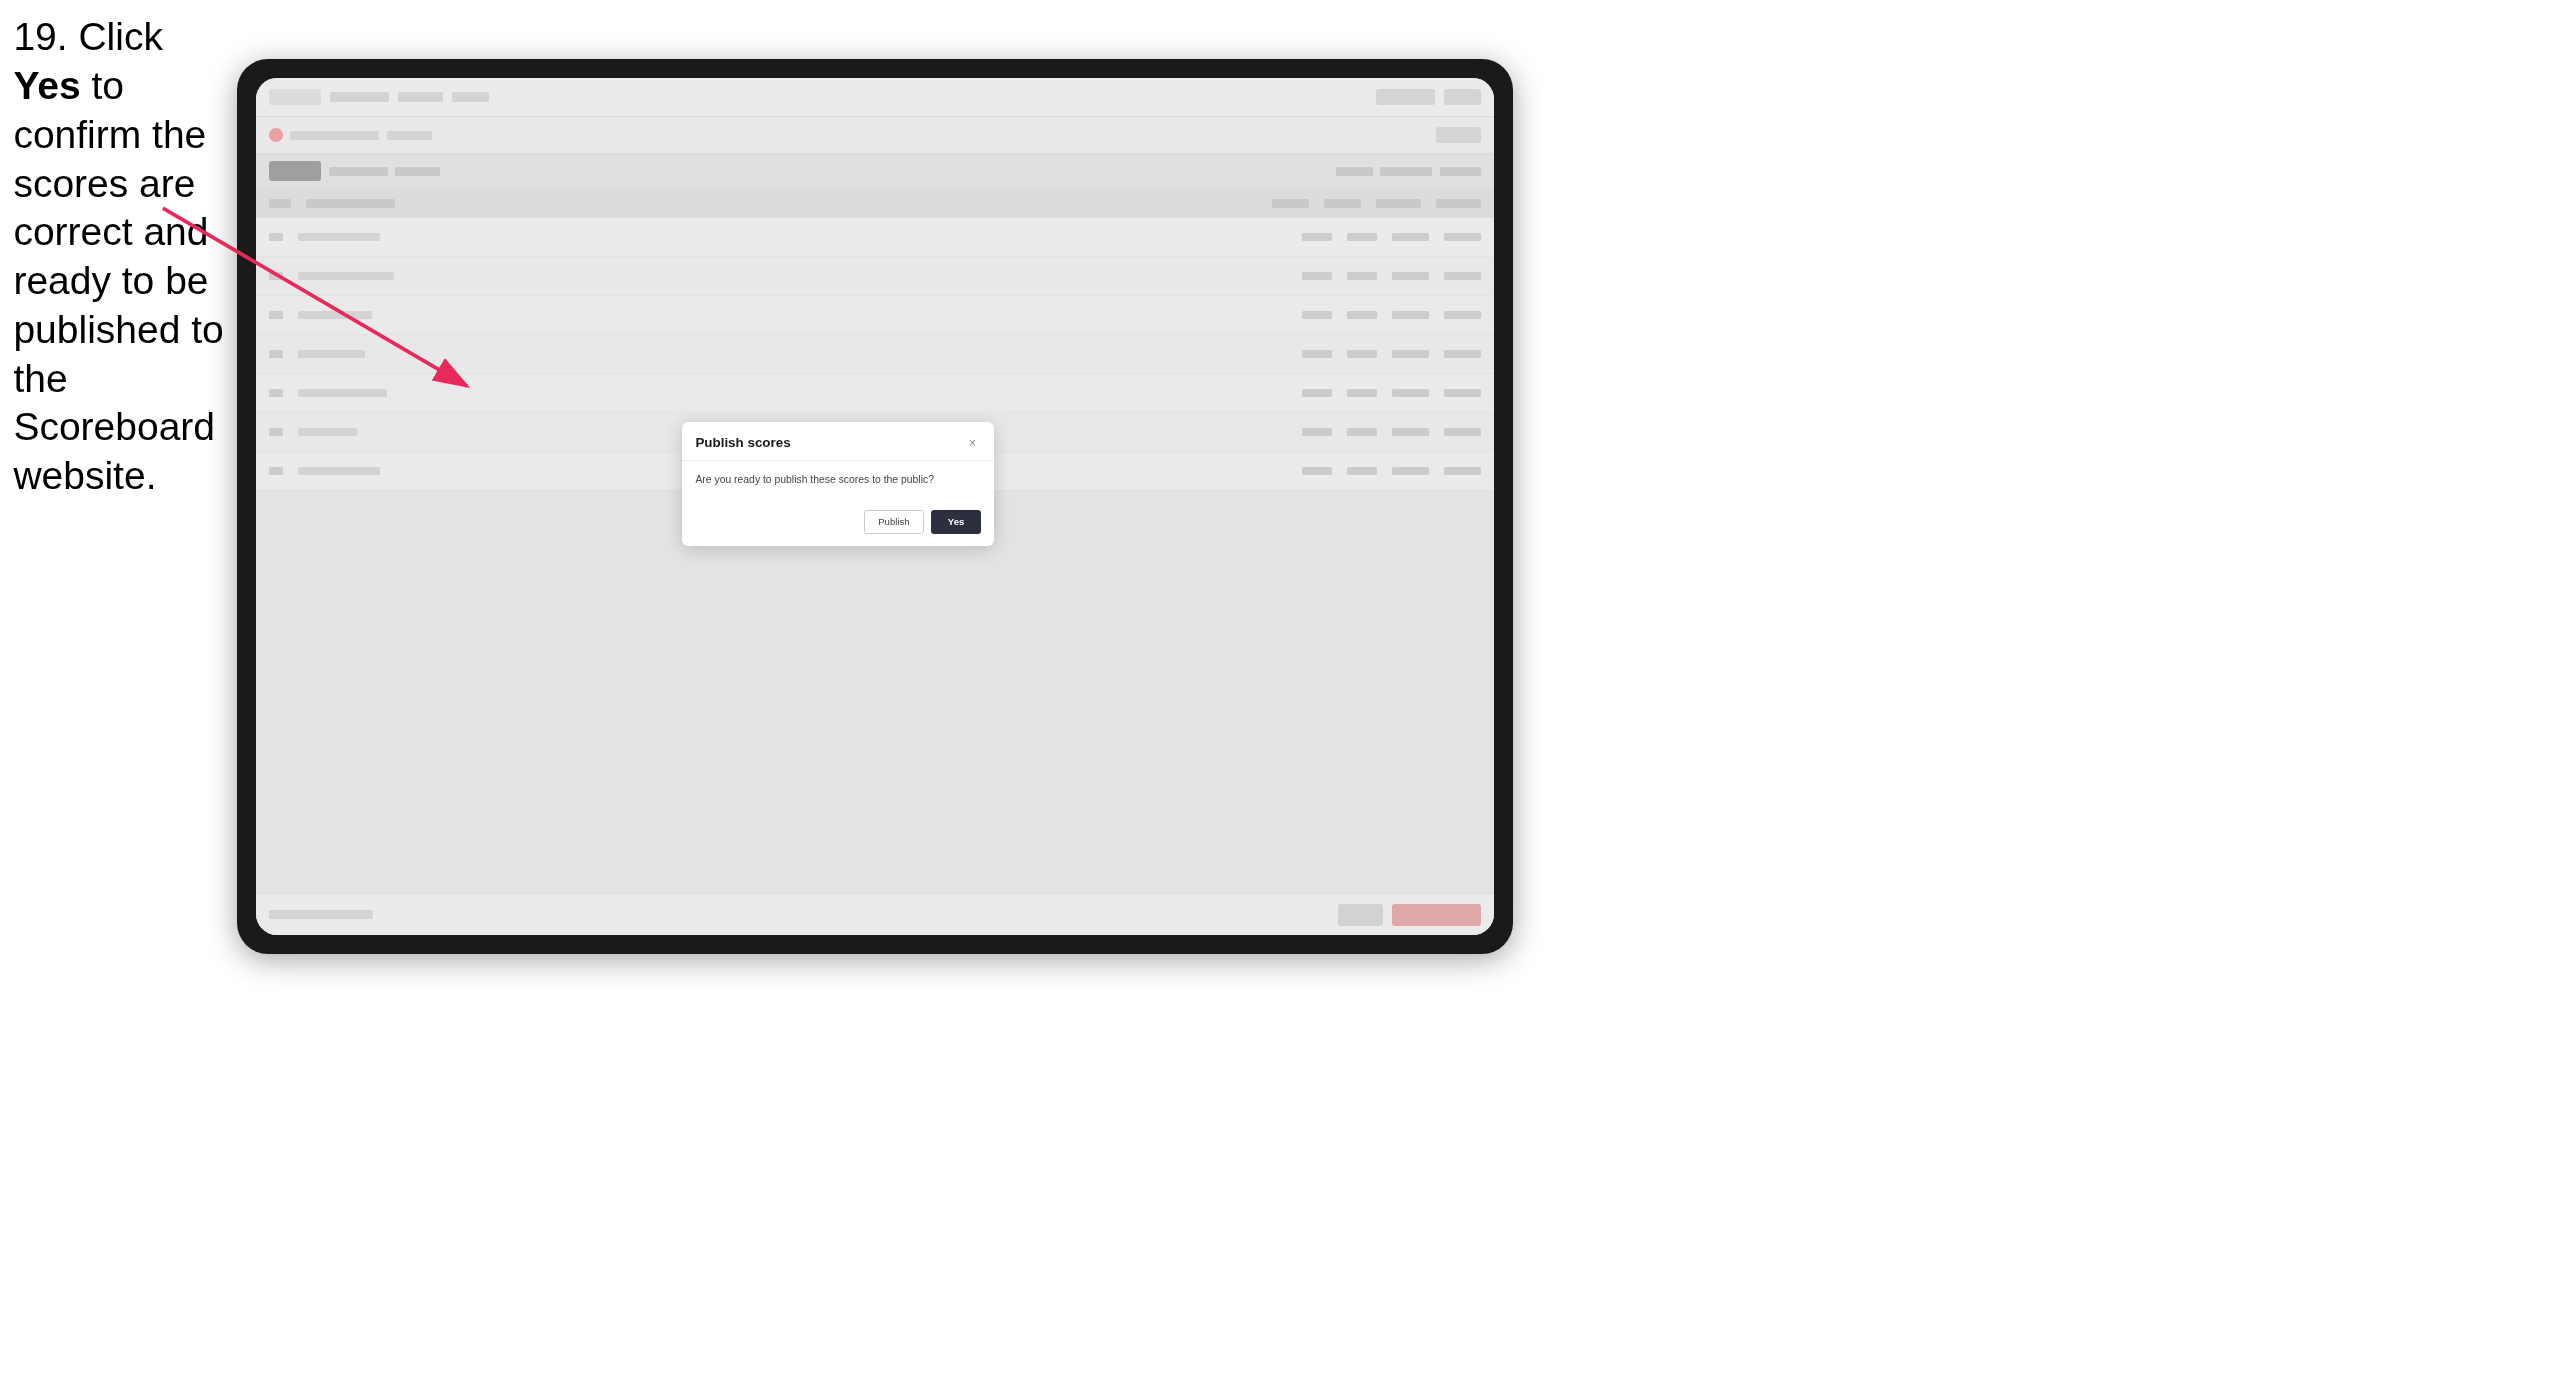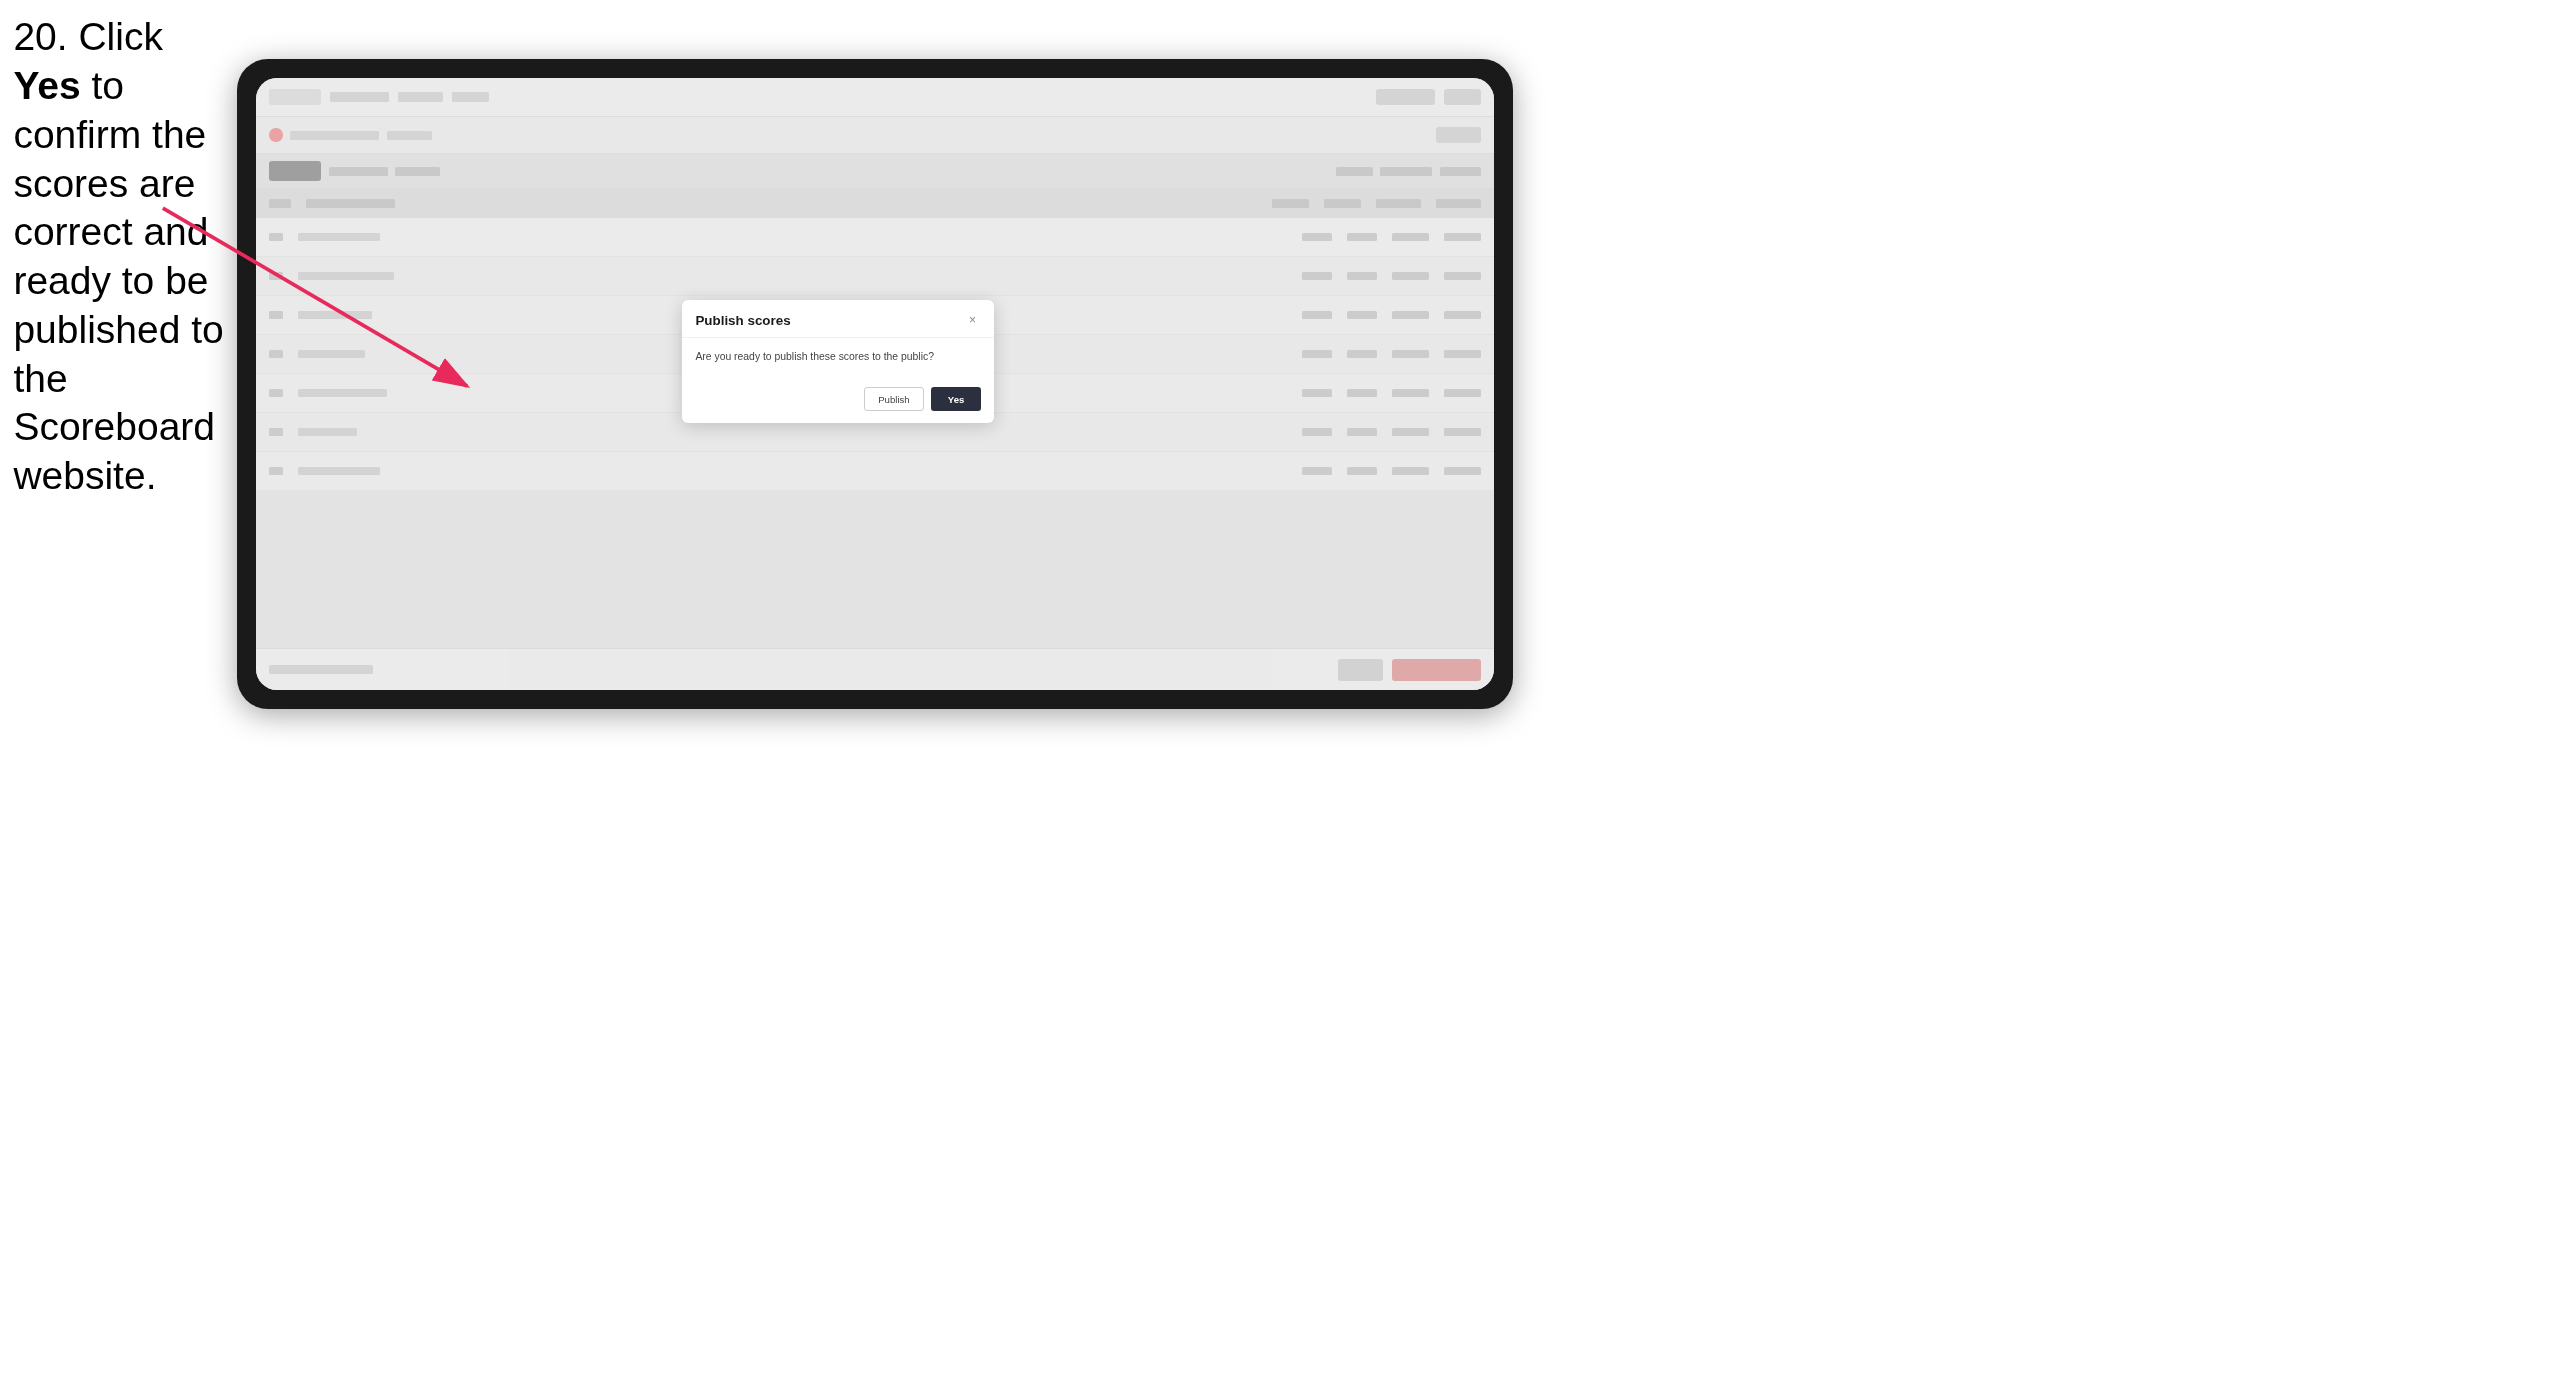--- a/index.html
+++ b/index.html
@@ -27,21 +27,21 @@
     .instruction-text strong {
       font-weight: 700;
     }
 
     
     .tablet-device {
       position: absolute;
       left: 237px;
       top: 59px;
       width: 1276px;
-      height: 650px;
+      height: 895px;
       background: #1a1a1a;
       border-radius: 31px;
       padding: 19px;
       box-shadow: 0 6px 30px rgba(0,0,0,0.35);
     }
 
     .tablet-screen {
       width: 100%;
       height: 100%;
       background: #f0f0f0;
@@ -334,21 +334,21 @@
     }
 
     .arrow-svg {
       width: 100%;
       height: 100%;
     }
   </style>
 </head>
 <body>
 
-<div class="instruction-text"><span>20. Click </span><strong>Yes</strong><span> to confirm the scores are correct and ready to be published to the Scoreboard website.</span></div>
+<div class="instruction-text"><span>19. Click </span><strong>Yes</strong><span> to confirm the scores are correct and ready to be published to the Scoreboard website.</span></div>
 
 <div class="tablet-device">
   <div class="tablet-screen">
 
     <div class="screen-content">
 
       <div class="nav-bar">
         <div class="nav-logo"></div>
         <div class="nav-item" style="width:59px;"></div>
         <div class="nav-item" style="width:45px;"></div>

